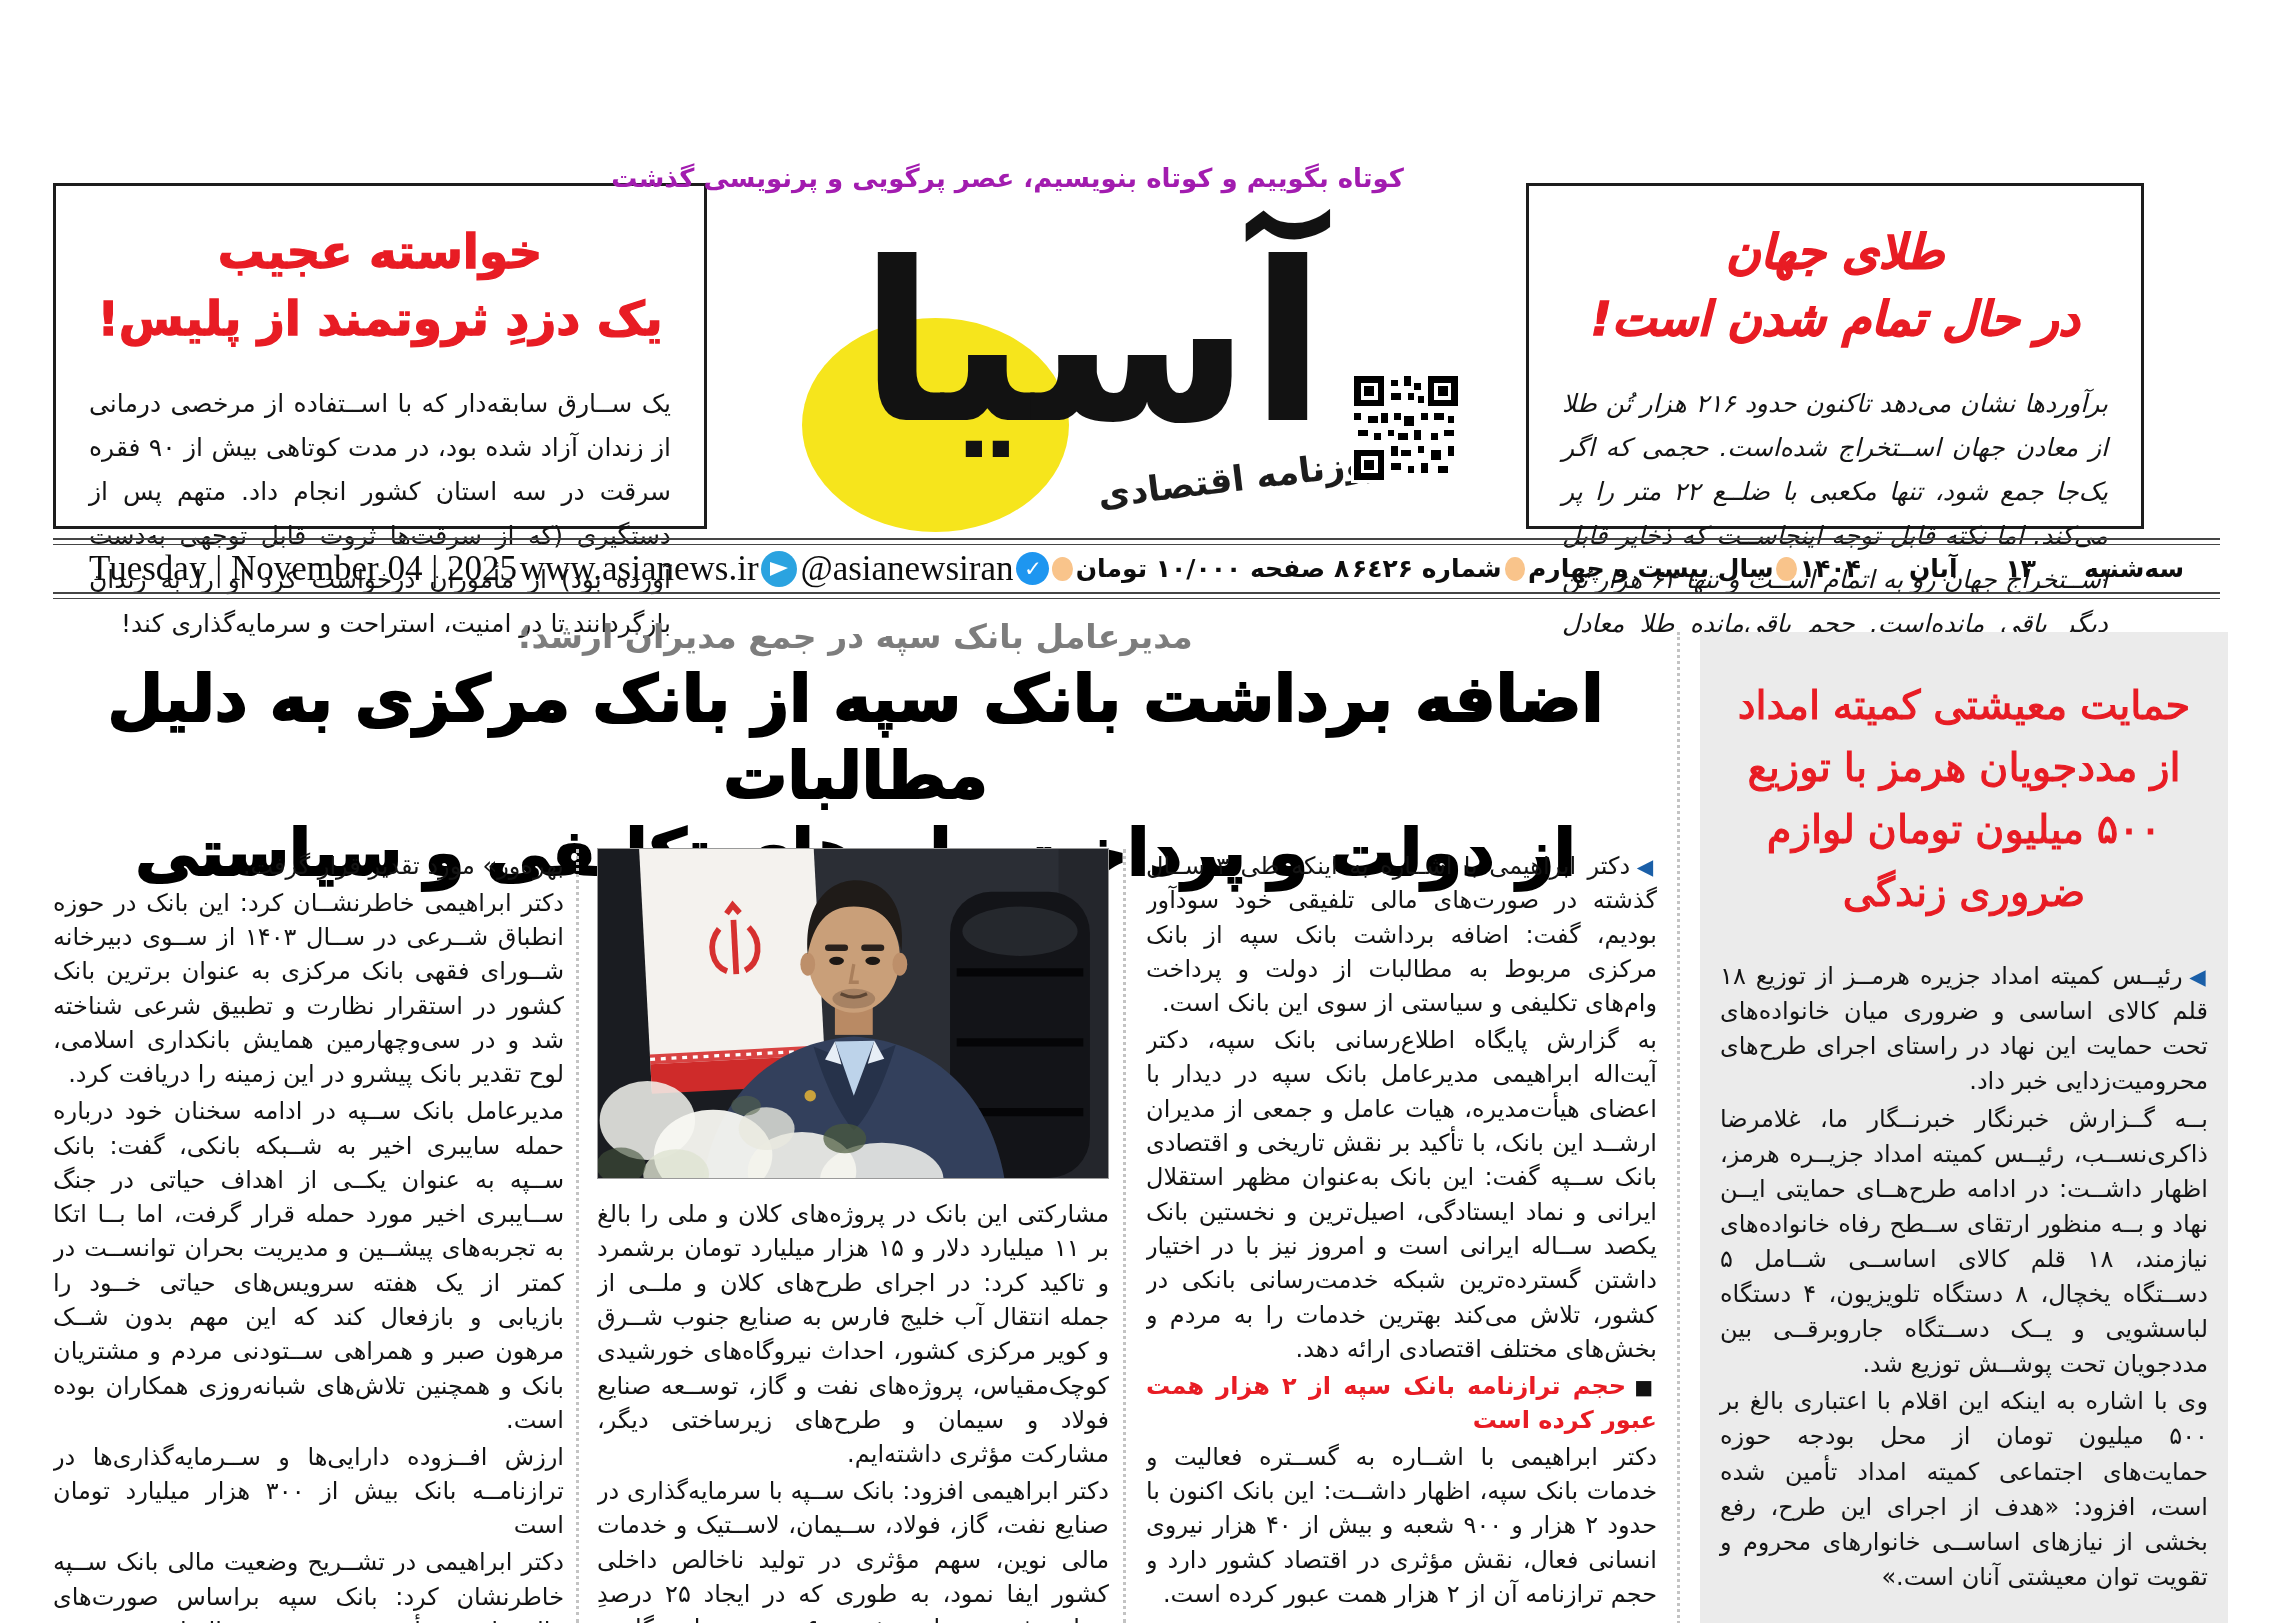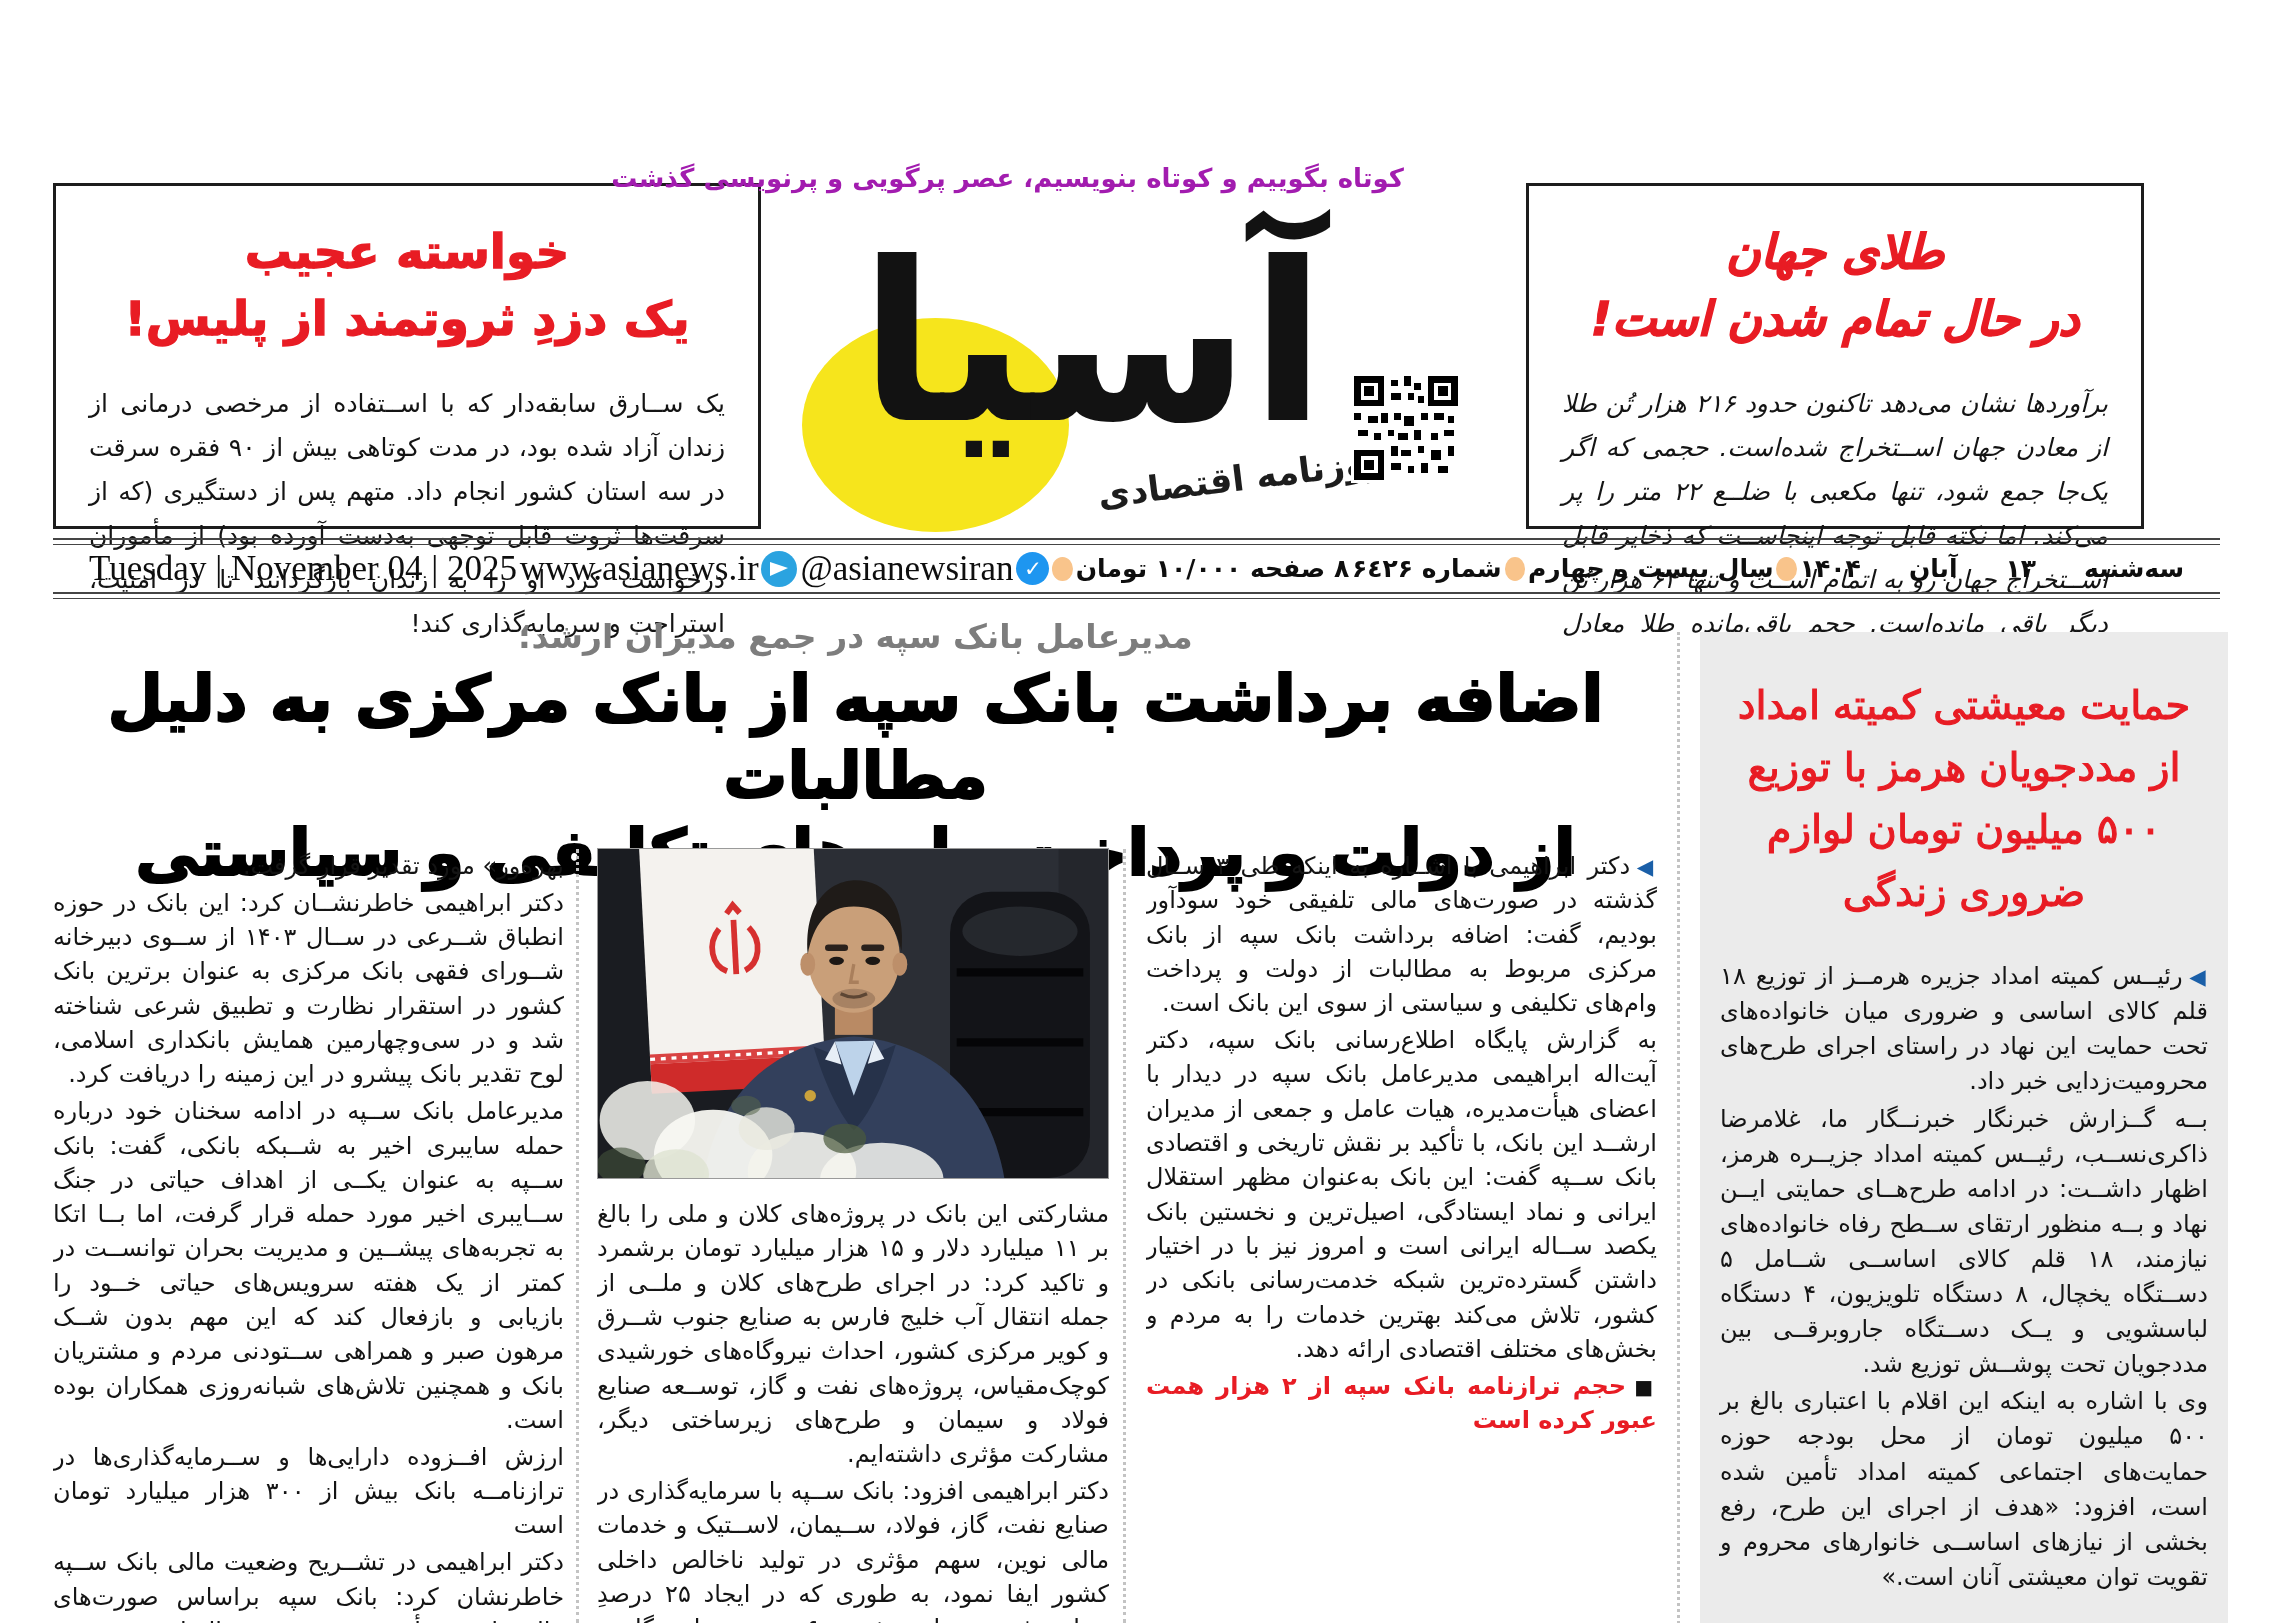--- a/index.html
+++ b/index.html
@@ -55,21 +55,21 @@
   .sidebar-body .para{margin:0 0 2.5px;}
 
   .photo{border:1.6px solid #9a9a9a;box-sizing:border-box;background:#2a2d33;overflow:hidden;}
   .photo svg{display:block;width:100%;height:100%;}
 </style>
 </head>
 <body>
 
 <div class="page">
 
-  <div class="abs brief" style="left:53px;top:183px;width:708px;height:346px;">
+  <div class="abs brief" style="left:53px;top:183px;width:654px;height:346px;">
     <div class="brief-title">خواسته عجیب
 یک دزدِ ثروتمند از پلیس!</div>
     <div class="brief-body">یک ســارق سابقه‌دار که با اســتفاده از مرخصی درمانی از زندان آزاد شده بود، در مدت کوتاهی بیش از ۹۰ فقره سرقت در سه استان کشور انجام داد. متهم پس از  دستگیری (که از سرقت‌ها ثروت قابل توجهی به‌دست آورده بود) از مأموران درخواست کرد او را به زندان بازگردانند تا در امنیت، استراحت و سرمایه‌گذاری کند!</div>
   </div>
 
   <div class="abs tagline" style="left:711px;top:163px;width:693px;">کوتاه بگوییم و کوتاه بنویسیم، عصر پرگویی و پرنویسی گذشت</div>
   <div class="abs logo-circle" style="left:802px;top:318px;width:267px;height:214px;"></div>
   <div class="abs logo-name" style="left:767px;top:233px;width:651px;">آسیا</div>
   <div class="abs logo-sub" style="left:1097px;top:458px;">روزنامه اقتصادی</div>
   <svg class="abs" style="left:1351px;top:373px;" width="110" height="110" viewBox="0 0 33 33" shape-rendering="crispEdges">
@@ -207,20 +207,21 @@
         <ellipse cx="28" cy="385" rx="30" ry="22" fill="#42523a" opacity="0.6"></ellipse>
         <ellipse cx="180" cy="312" rx="18" ry="12" fill="#55654a" opacity="0.55"></ellipse>
       </g>
     </svg>
   </div>
 
   <div class="abs col" style="left:1146px;top:849px;width:511px;height:774px;">
       <div class="para"><span class="tri">◀</span>دکتر ابراهیمی با اشــاره به اینکه طی ۳ ســال گذشته در صورت‌های مالی تلفیقی خود سودآور بودیم، گفت: اضافه برداشت بانک سپه از بانک مرکزی مربوط به مطالبات از دولت و پرداخت وام‌های تکلیفی و سیاستی از سوی این بانک است.</div>
       <div class="para">به گزارش پایگاه اطلاع‌رسانی بانک سپه، دکتر آیت‌اله ابراهیمی مدیرعامل بانک سپه در دیدار با اعضای هیأت‌مدیره، هیات عامل و جمعی از مدیران ارشــد این بانک، با تأکید بر نقش تاریخی و اقتصادی بانک ســپه گفت: این بانک به‌عنوان مظهر استقلال ایرانی و نماد ایستادگی، اصیل‌ترین و نخستین بانک یکصد ســاله ایرانی است و امروز نیز با در اختیار داشتن گسترده‌ترین شبکه خدمت‌رسانی بانکی در کشور، تلاش می‌کند بهترین خدمات را به مردم و بخش‌های مختلف اقتصادی ارائه دهد.</div>
       <div class="subhead"><span class="sq">■</span>حجم ترازنامه بانک سپه از ۲ هزار همت عبور کرده است</div>
+      <div class="para">دکتر ابراهیمی با اشــاره به گســتره فعالیت و خدمات بانک سپه، اظهار داشــت: این بانک اکنون با حدود ۲ هزار و ۹۰۰ شعبه و بیش از ۴۰ هزار نیروی انسانی فعال، نقش مؤثری در اقتصاد کشور دارد و حجم ترازنامه آن از ۲ هزار همت عبور کرده است.</div>
     </div>
   <div class="abs col" style="left:597px;top:1197px;width:512px;height:426px;">
       <div class="para">مشارکتی این بانک در پروژه‌های کلان و ملی را بالغ بر ۱۱ میلیارد دلار و ۱۵ هزار میلیارد تومان برشمرد و تاکید کرد: در اجرای طرح‌های کلان و ملــی از جمله انتقال آب خلیج فارس به صنایع جنوب شــرق و کویر مرکزی کشور، احداث نیروگاه‌های خورشیدی کوچک‌مقیاس، پروژه‌های نفت و گاز، توســعه صنایع فولاد و سیمان و طرح‌های زیرساختی دیگر، مشارکت مؤثری داشته‌ایم.</div>
       <div class="para">دکتر ابراهیمی افزود: بانک ســپه با سرمایه‌گذاری در صنایع نفت، گاز، فولاد، ســیمان، لاســتیک و خدمات مالی نوین، سهم مؤثری در تولید ناخالص داخلی کشور ایفا نمود، به طوری که در ایجاد ۲۵ درصدِ مخازن ذخیره‌ســازی نفت، ۶۰ درصدِ مخازن گازی، ۷۱ درصدِ تولید کنسانتره سنگ‌آهن و ۱۸درصدِ تولید سیمان نقش داشته است.</div>
     </div>
   <div class="abs col" style="left:53px;top:849px;width:511px;height:774px;">
       <div class="para">بهره‌ور» مورد تقدیر قرار گرفت.</div>
       <div class="para">دکتر ابراهیمی خاطرنشــان کرد: این بانک در حوزه انطباق شــرعی در ســال ۱۴۰۳ از ســوی دبیرخانه شــورای فقهی بانک مرکزی به عنوان برترین بانک کشور در استقرار نظارت و تطبیق شرعی شناخته شد و در سی‌وچهارمین همایش بانکداری اسلامی، لوح تقدیر بانک پیشرو در این زمینه را دریافت کرد.</div>
       <div class="para">مدیرعامل بانک ســپه در ادامه سخنان خود درباره حمله سایبری اخیر به شــبکه بانکی، گفت: بانک ســپه به عنوان یکــی از اهداف حیاتی در جنگ ســایبری اخیر مورد حمله قرار گرفت، اما بــا اتکا به تجربه‌های پیشــین و مدیریت بحران توانســت در کمتر از یک هفته سرویس‌های حیاتی خــود را بازیابی و بازفعال کند که این مهم بدون شــک مرهون صبر و همراهی ســتودنی مردم و مشتریان بانک و همچنین تلاش‌های شبانه‌روزی همکاران بوده است.</div>
       <div class="para">ارزش افــزوده دارایی‌ها و ســرمایه‌گذاری‌ها در ترازنامــه بانک بیش از ۳۰۰ هزار میلیارد تومان است</div>

